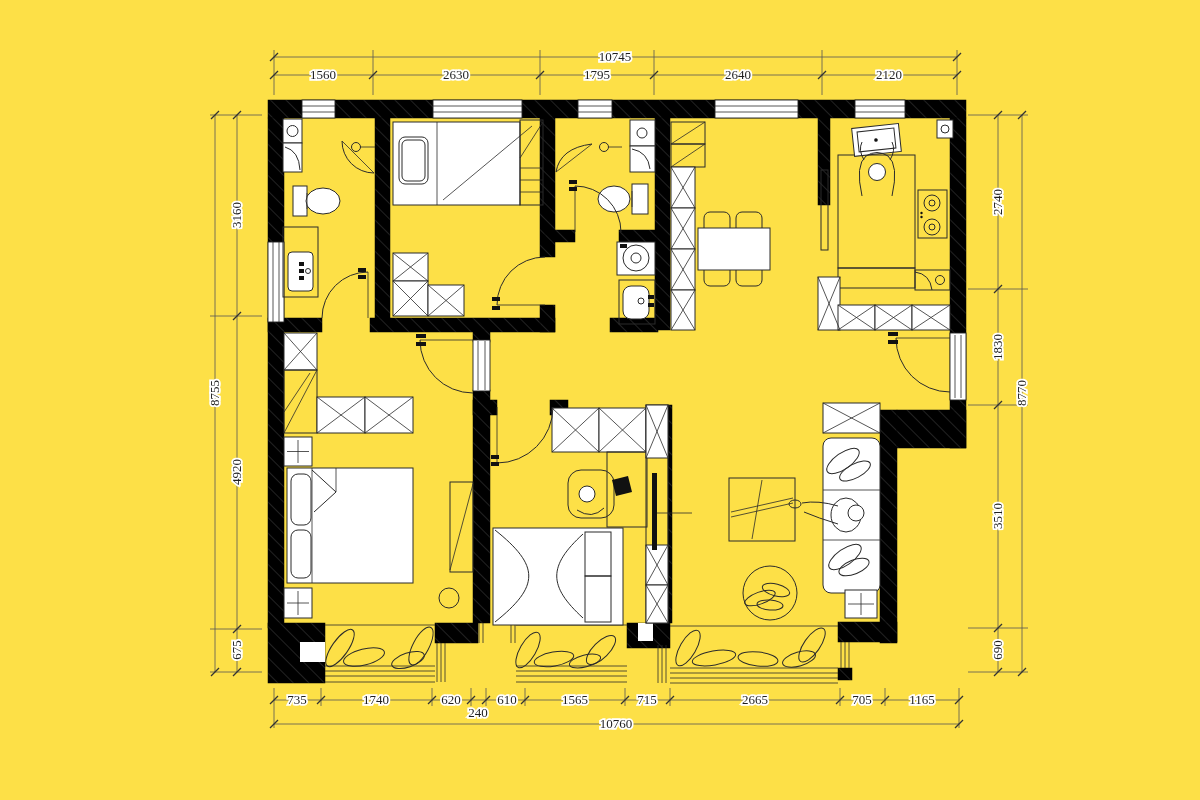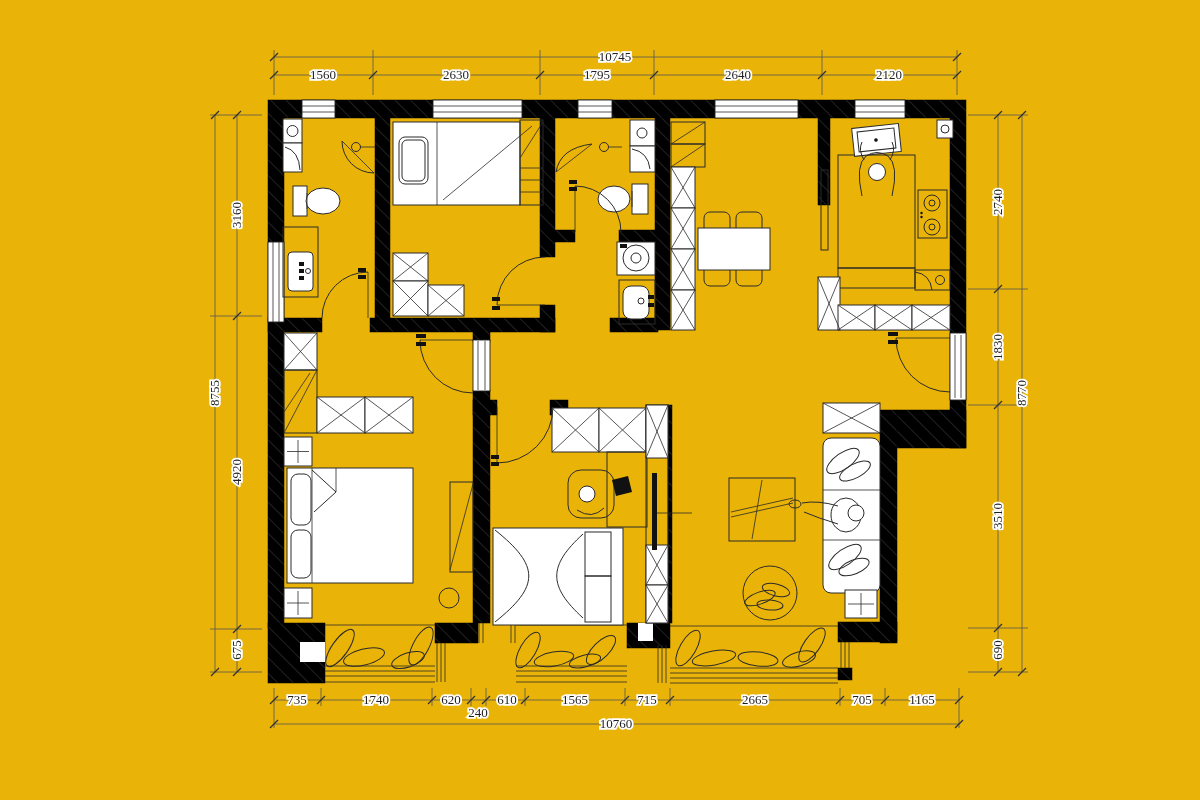--- a/index.html
+++ b/index.html
@@ -1,16 +1,16 @@
 <!DOCTYPE html>
 <html><head>
 <meta charset="utf-8">
 <style>
   html,body{margin:0;padding:0;background:#fff;}
-  .canvas{position:relative;width:1200px;height:800px;background:#eab308;overflow:hidden;
+  .canvas{position:relative;width:1200px;height:800px;background:#fde047;overflow:hidden;
           font-family:"Liberation Serif", serif;}
   svg{display:block}
   .wall{fill:url(#hatch);stroke:#000;stroke-width:.5}
   .win{fill:#fff;stroke:#222;stroke-width:.9}
   .fx{fill:#fff;stroke:#2b2b2b;stroke-width:1}
   .fxn{fill:none;stroke:#2b2b2b;stroke-width:1}
   .thin{stroke:#2b2b2b;stroke-width:.8;fill:none}
   .blk{fill:#111;stroke:none}
   .dim{stroke:#555;stroke-width:.8;fill:none}
   .dimtxt{font-family:"Liberation Serif", serif;font-size:13px;fill:#1f1f1f;

